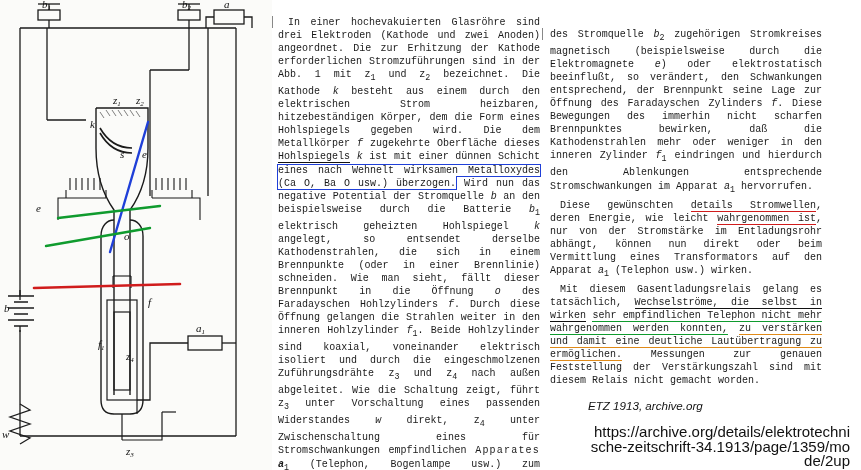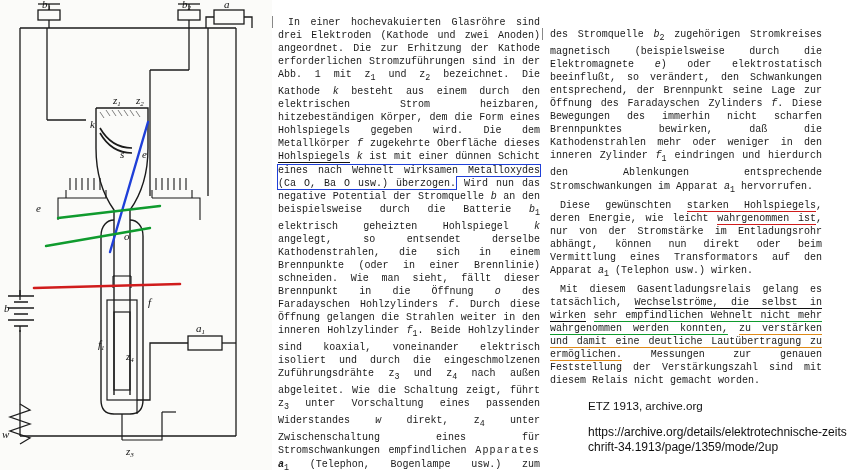--- a/index.html
+++ b/index.html
@@ -68,22 +68,22 @@
   .caption-block {
     position: absolute;
     left: 588px;
     top: 398px;
     width: 262px;
     font-family: "Liberation Sans", sans-serif;
     font-size: 11.6px;
     line-height: 15px;
     color: #111;
   }
-  .caption-source { margin-bottom: 12px; }
-  .caption-url { font-size: 12px; line-height: 14.6px; word-break: break-all; }
+  .caption-source { margin-bottom: 12px; font-style: italic; }
+  .caption-url { font-size: 15px; line-height: 14.6px; word-break: break-all; text-align: right; }
 
   
   .colrule {
     position: absolute;
     top: 0;
     width: 1px;
     height: 12px;
     background: #888;
   }
 </style>
@@ -274,30 +274,30 @@
       so verändert, den Schwankungen entsprechend,
       der Brennpunkt seine Lage zur
       Öffnung des Faradayschen Zylinders <span class="ital">f</span>. Diese
       Bewegungen des immerhin nicht scharfen
       Brennpunktes bewirken, daß die Kathodenstrahlen
       mehr oder weniger in den inneren
       Zylinder <span class="ital">f</span><sub>1</sub> eindringen und hierdurch den Ablenkungen
       entsprechende Stromschwankungen
       im Apparat <span class="ital">a</span><sub>1</sub> hervorrufen.</p>
     <div class="gap"></div>
-    <p>Diese gewünschten <span class="u-red">starken Hohlspiegels</span>,
+    <p>Diese gewünschten <span class="u-red">details Stromwellen</span>,
       deren Energie, wie leicht <span class="u-red">wahrgenommen ist</span>, nur
       von der Stromstärke im Entladungsrohr abhängt,
       können nun direkt oder beim Vermittlung
       eines Transformators auf den Apparat <span class="ital">a</span><sub>1</sub>
       (Telephon usw.) wirken.</p>
     <div class="gap"></div>
     <p>Mit diesem Gasentladungsrelais gelang es
       tatsächlich, <span class="u-black">Wechselströme, die selbst in wirken</span>
-      <span class="u-green u-red">sehr empfindlichen Wehnelt nicht mehr wahrgenommen
+      <span class="u-green u-red">sehr empfindlichen Telephon nicht mehr wahrgenommen
       werden konnten,</span> <span class="u-orange">zu verstärken und
       damit eine deutliche Lautübertragung zu ermöglichen.</span>
       Messungen zur genauen Feststellung
       der Verstärkungszahl sind mit diesem
       Relais nicht gemacht worden.</p>
   </div>
 
   <div class="caption-block">
     <div class="caption-source">ETZ 1913, archive.org</div>
     <div class="caption-url">https://archive.org/details/elektrotechnische-zeitschrift-34.1913/page/1359/mode/2up</div>

